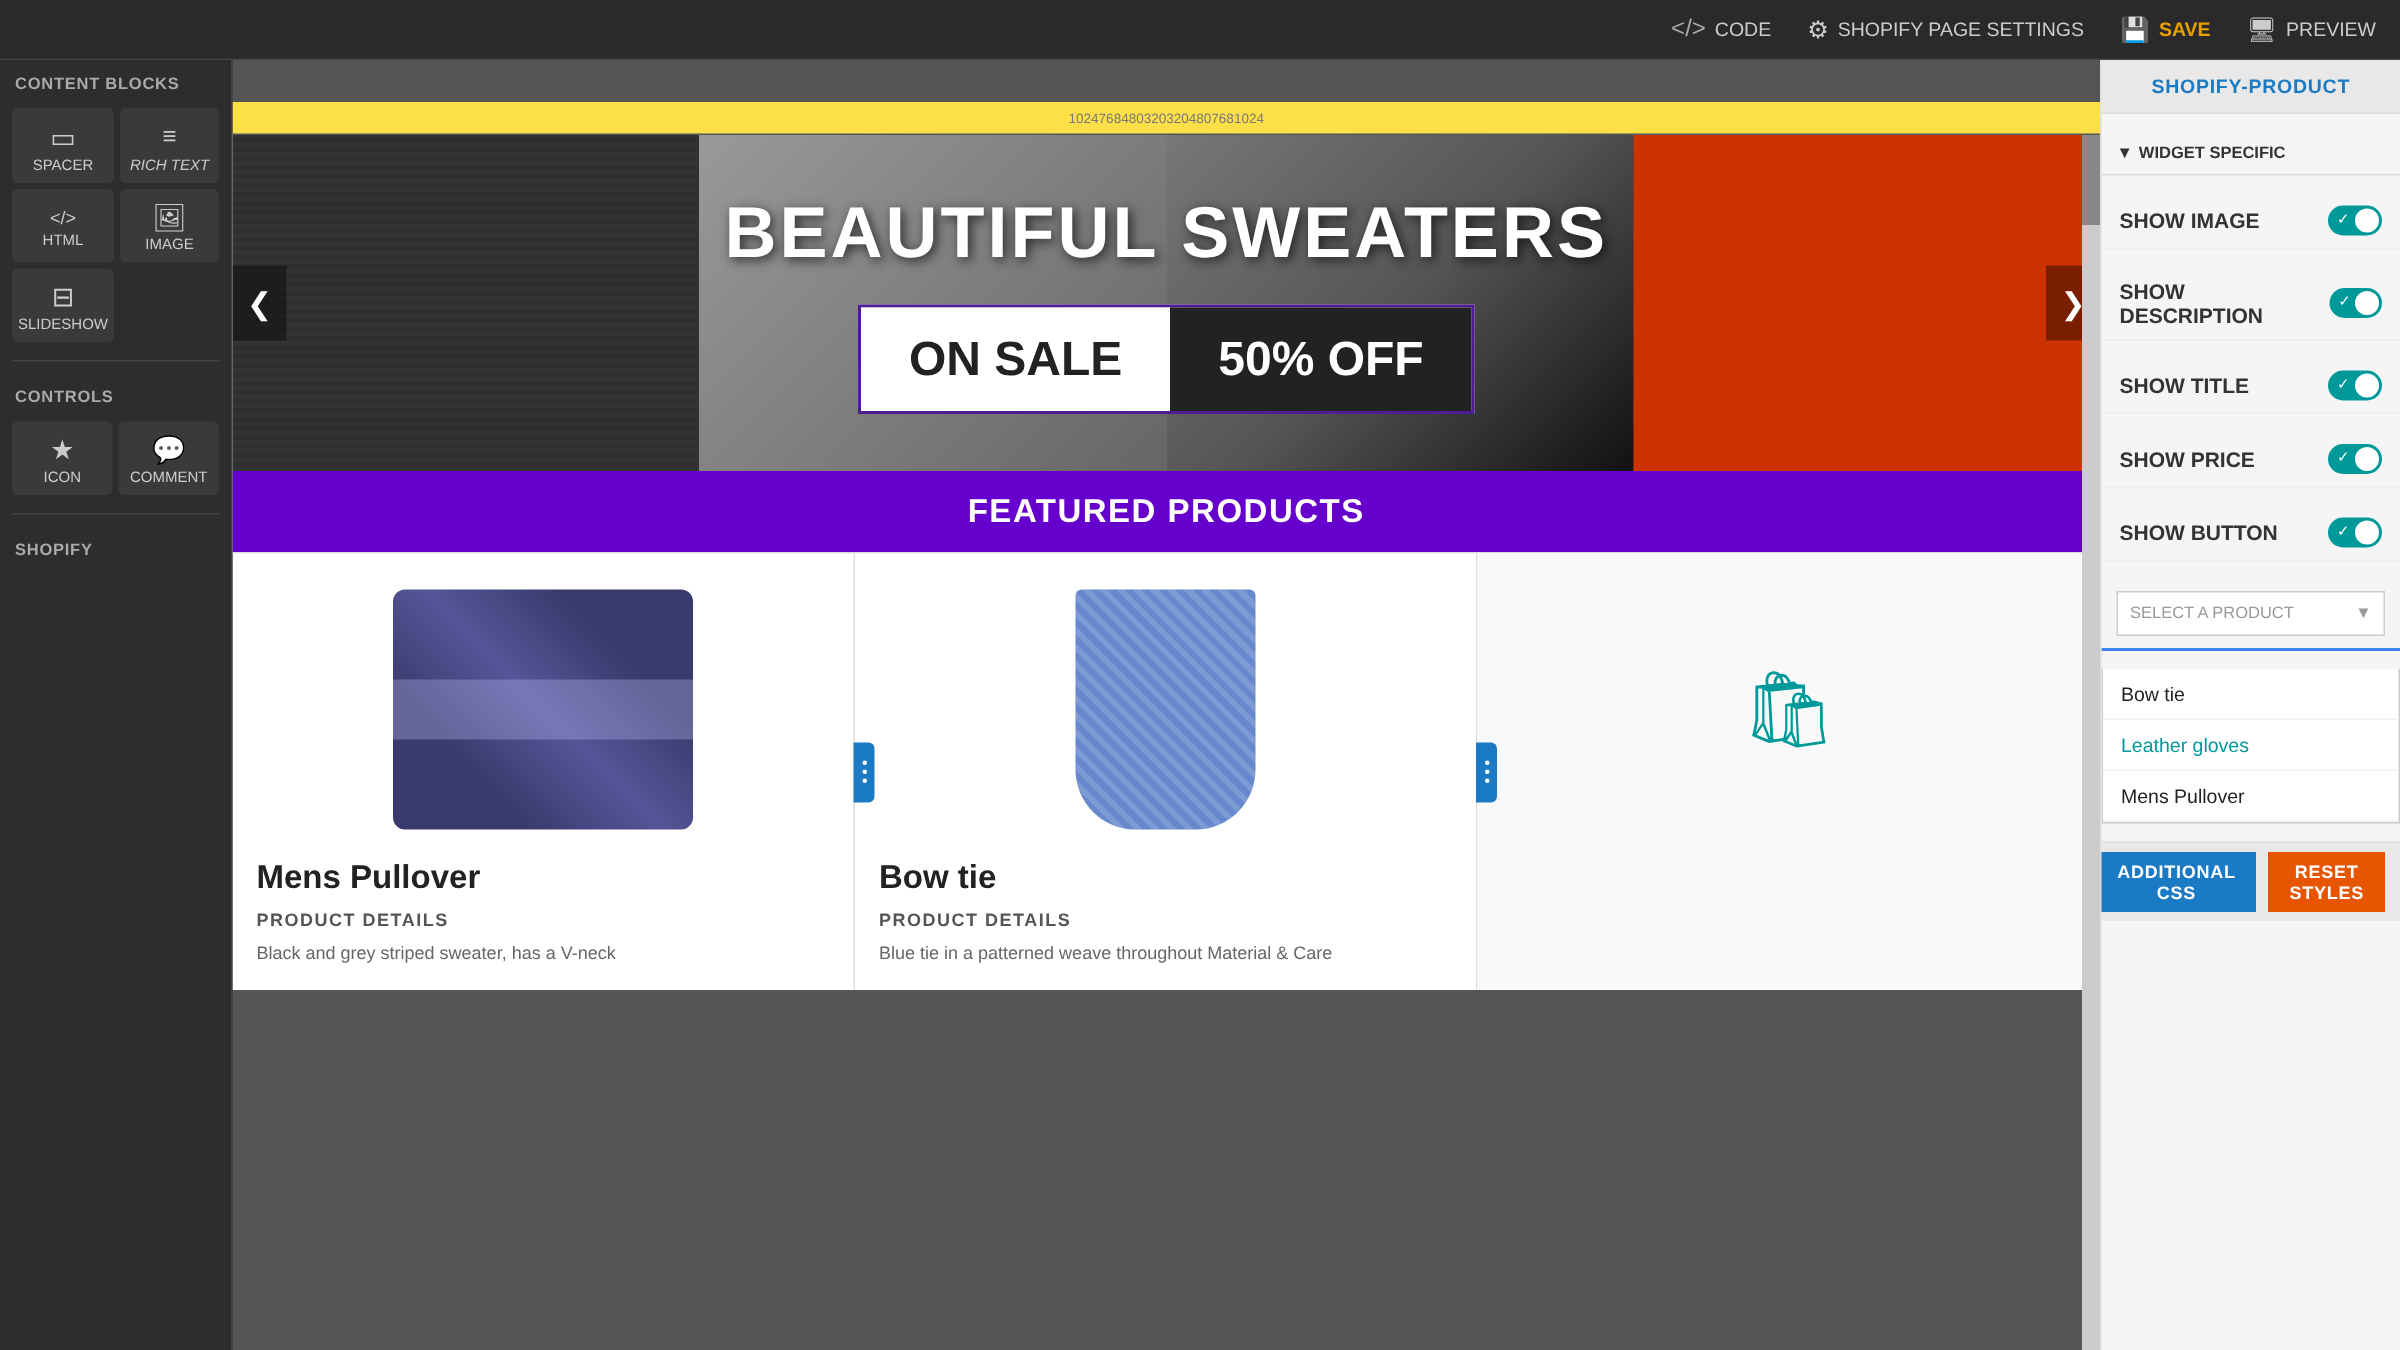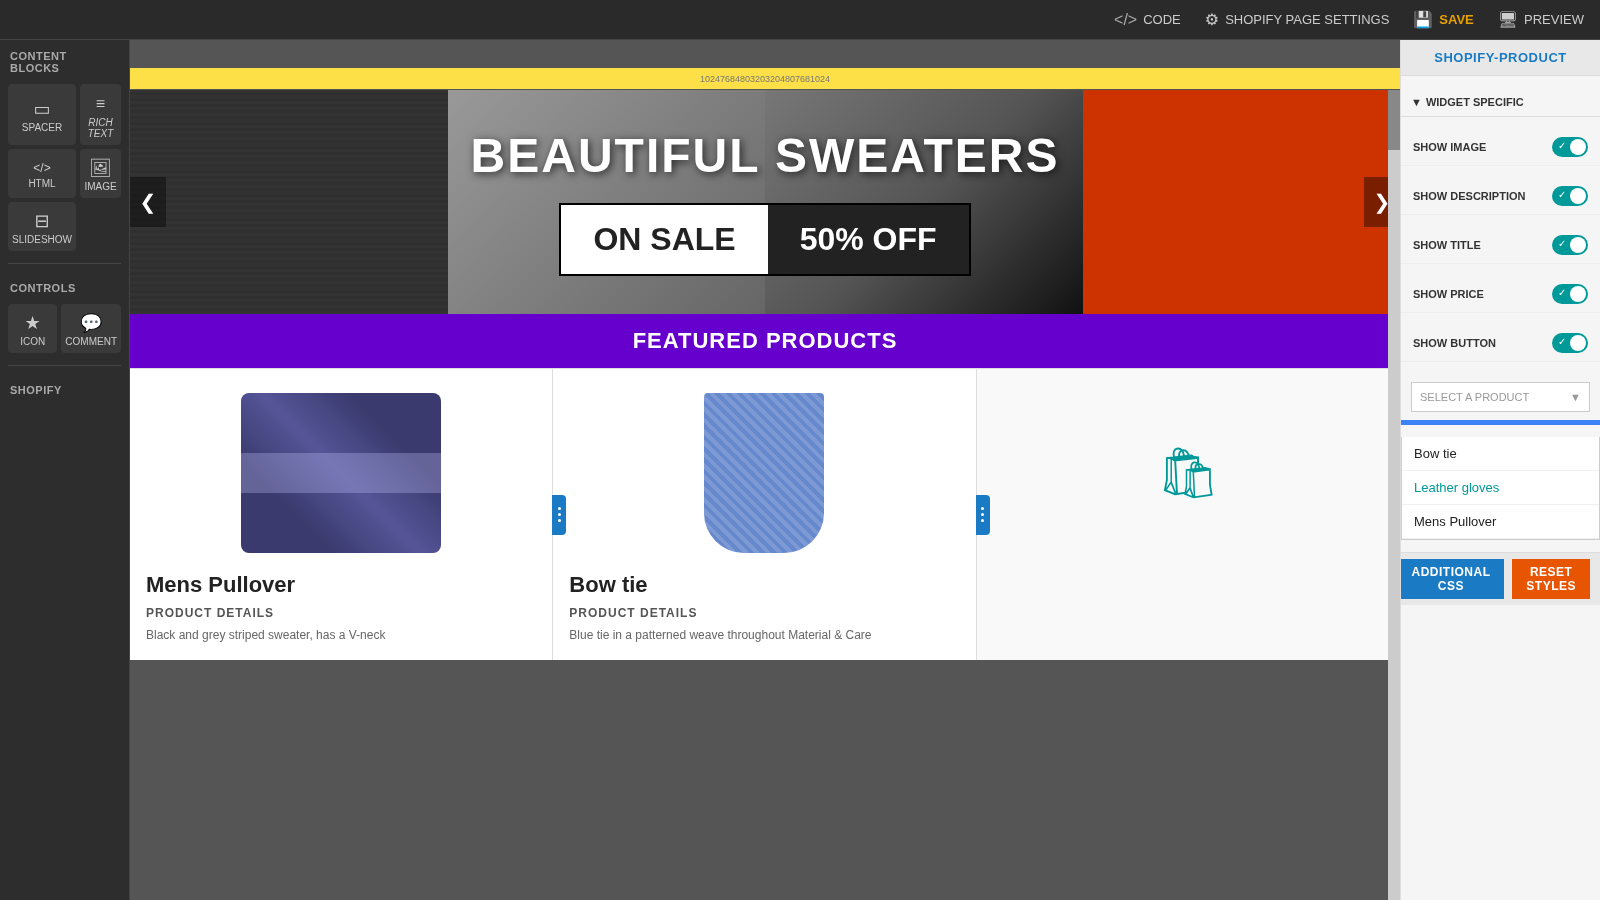--- a/index.html
+++ b/index.html
@@ -33,21 +33,21 @@
 
     
     .main-layout {
       display: flex;
       flex: 1;
       overflow: hidden;
     }
 
     
     .left-sidebar {
-      width: 130px;
+      width: 155px;
       background: #2d2d2d;
       display: flex;
       flex-direction: column;
       flex-shrink: 0;
       overflow-y: auto;
       border-right: 1px solid #444;
     }
     .sidebar-section-title {
       color: #aaa;
       font-size: 11px;
@@ -148,21 +148,21 @@
     }
     .hero-title {
       color: #fff;
       font-size: 48px;
       font-weight: 900;
       text-shadow: 2px 2px 8px rgba(0,0,0,0.7);
       letter-spacing: 2px;
     }
     .hero-sale-box {
       display: flex;
-      border: 2px solid #000000;
+      border: 2px solid #4c1d95;
       background: rgba(255,255,255,0.92);
     }
     .sale-left {
       padding: 16px 32px;
       font-size: 32px;
       font-weight: bold;
       color: #222;
       background: rgba(255,255,255,0.95);
     }
     .sale-right {
@@ -351,24 +351,23 @@
       gap: 4px;
     }
     .toggle-row {
       display: flex;
       align-items: center;
       justify-content: space-between;
       padding: 8px 12px;
       border-bottom: 1px solid #eee;
     }
     .toggle-label {
-      font-size: 11px;
+      font-size: 14px;
       color: #333;
       font-weight: bold;
-      text-align: center;
     }
     .toggle-switch {
       width: 36px;
       height: 20px;
       background: #009999;
       border-radius: 10px;
       position: relative;
       cursor: pointer;
     }
     .toggle-switch::after {
@@ -383,21 +382,21 @@
     }
     .checkmark {
       position: absolute;
       left: 6px;
       top: 3px;
       color: #fff;
       font-size: 10px;
     }
     .select-product-row {
       padding: 8px 10px;
-      border-bottom: 5px solid #3b82f6;
+      border-bottom: 2px solid #3b82f6;
     }
     .select-product-btn {
       width: 100%;
       padding: 8px;
       border: 1px solid #ccc;
       background: #fff;
       font-size: 11px;
       color: #999;
       display: flex;
       justify-content: space-between;

